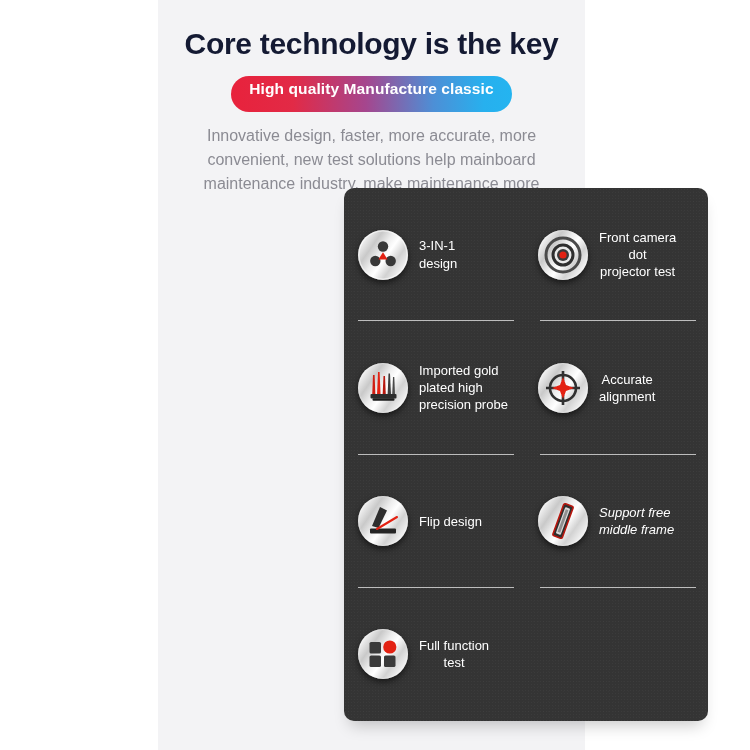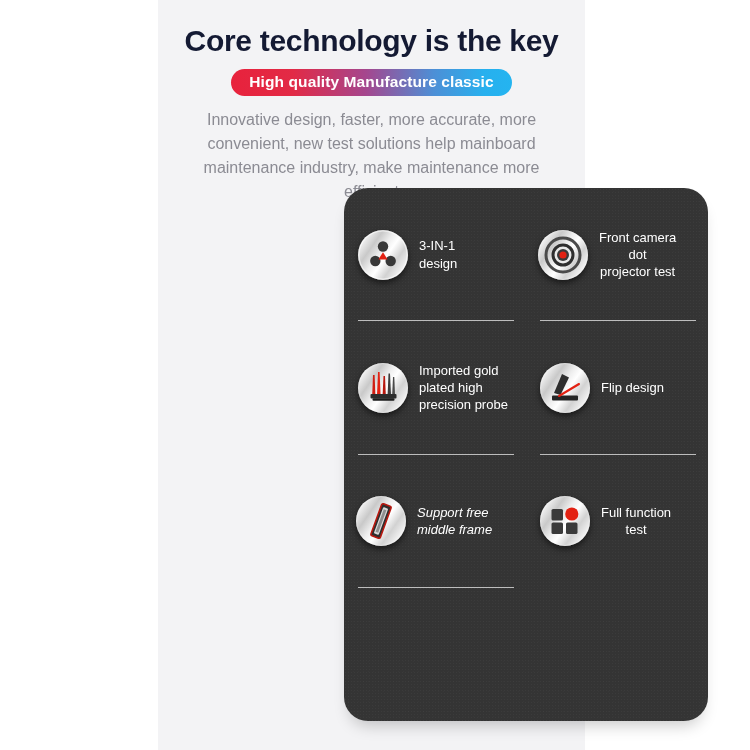--- a/index.html
+++ b/index.html
@@ -32,36 +32,36 @@
   
   .header {
     position: absolute;
     left: 0;
     top: 0;
     width: 427px;
     text-align: center;
   }
 
   .main-title {
-    margin: 0;
-    padding-top: 23px;
+    margin: 14px;
+    padding-top: 12px;
     font-size: 30px;
     font-weight: 700;
     color: #141a33;
     letter-spacing: -0.3px;
     line-height: 1.2;
   }
 
   .badge-wrap {
     margin-top: 10px;
   }
 
   .badge-pill {
     display: inline-block;
-    padding: 4px 18px 5px 18px;
+    padding: 4px 18px 14px 18px;
     border-radius: 999px;
     font-size: 15.5px;
     font-weight: 600;
     color: #ffffff;
     background: linear-gradient(
         to right,
         #e8223c 0%,
         #e22a46 22%,
         #a5468e 48%,
         #4d8fd6 72%,
@@ -80,21 +80,21 @@
     font-weight: 400;
   }
 
   
   .panel {
     position: absolute;
     left: 186px;
     top: 188px;
     width: 364px;
     height: 533px;
-    border-radius: 24px;
+    border-radius: 10px;
     background-color: #343434;
     background-image:
       radial-gradient(rgba(255,255,255,0.035) 0.6px, transparent 0.7px),
       radial-gradient(rgba(0,0,0,0.30) 0.6px, transparent 0.7px),
       radial-gradient(rgba(255,255,255,0.02) 0.5px, transparent 0.6px);
     background-size: 3px 3px, 4px 4px, 5px 5px;
     background-position: 0 0, 1px 2px, 2px 1px;
     box-shadow: 0 10px 16px -6px rgba(0,0,0,0.22);
     overflow: hidden;
   }
@@ -238,20 +238,34 @@
               <polygon points="35,14 36.3,14 37,32 34.2,32" fill="#4a4a4a"></polygon>
               <rect x="12.5" y="31" width="26" height="4.6" rx="1" fill="#2c2c2c"></rect>
               <rect x="14.5" y="35.2" width="22" height="2.6" rx="1" fill="#1d1d1d"></rect>
             </svg>
           </span>
           <span class="feature-label align-center" style="text-align: left;">Imported gold
 plated high
 precision probe</span>
         </div>
 
+        <div class="cell col2 divider">
+          <span class="icon-badge">
+            <svg viewBox="0 0 50 50">
+              <circle cx="25" cy="25" r="13" fill="none" stroke="#303030" stroke-width="2.6"></circle>
+              <line x1="25" y1="8" x2="25" y2="18" stroke="#303030" stroke-width="2.6"></line>
+              <line x1="25" y1="32" x2="25" y2="42" stroke="#303030" stroke-width="2.6"></line>
+              <line x1="8" y1="25" x2="18" y2="25" stroke="#303030" stroke-width="2.6"></line>
+              <line x1="32" y1="25" x2="42" y2="25" stroke="#303030" stroke-width="2.6"></line>
+              <polygon points="25,14 28,22 36,25 28,28 25,36 22,28 14,25 22,22" fill="#e32213"></polygon>
+            </svg>
+          </span>
+          <span class="feature-label align-center" style="text-align: center;">Accurate
+alignment</span>
+        </div>
 
         <div class="cell divider">
           <span class="icon-badge">
             <svg viewBox="0 0 50 50">
               <polygon points="14,30 22,11 29,14.5 20.5,32" fill="#2e2e2e"></polygon>
               <rect x="12" y="32.5" width="26" height="5" rx="1" fill="#252525"></rect>
               <line x1="19" y1="33" x2="39" y2="21" stroke="#e32213" stroke-width="2.1" stroke-linecap="round"></line>
             </svg>
           </span>
           <span class="feature-label align-left" style="text-align: center;">Flip design</span>

